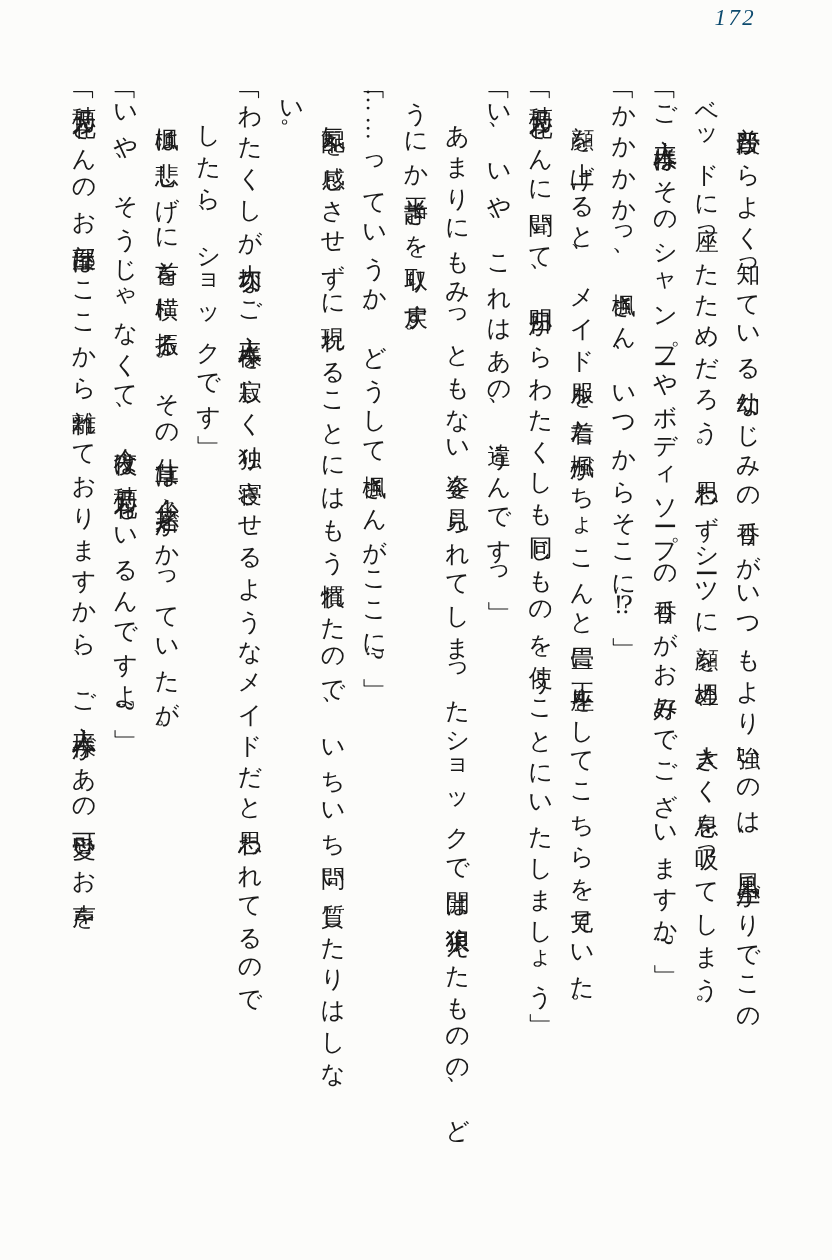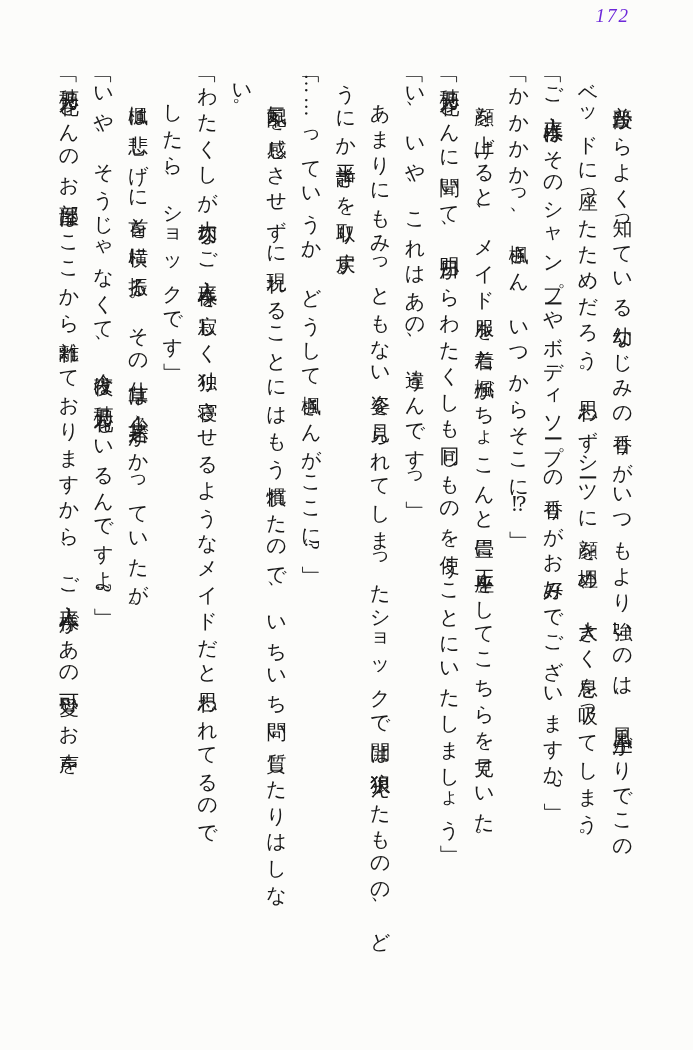--- a/index.html
+++ b/index.html
@@ -19,21 +19,21 @@
     position: absolute;
     inset: 0;
   }
   .page-number {
     position: absolute;
     top: 5px;
     right: 63px;
     font-style: italic;
     font-size: 19px;
     letter-spacing: 2px;
-    color: #6d28d9;
+    color: #0c4a6e;
   }
   .text-block {
     position: absolute;
     top: 70px;
     right: 53px;
     height: 952px;
     writing-mode: vertical-rl;
     text-orientation: mixed;
     font-size: 20px;
     letter-spacing: 3.4px;

